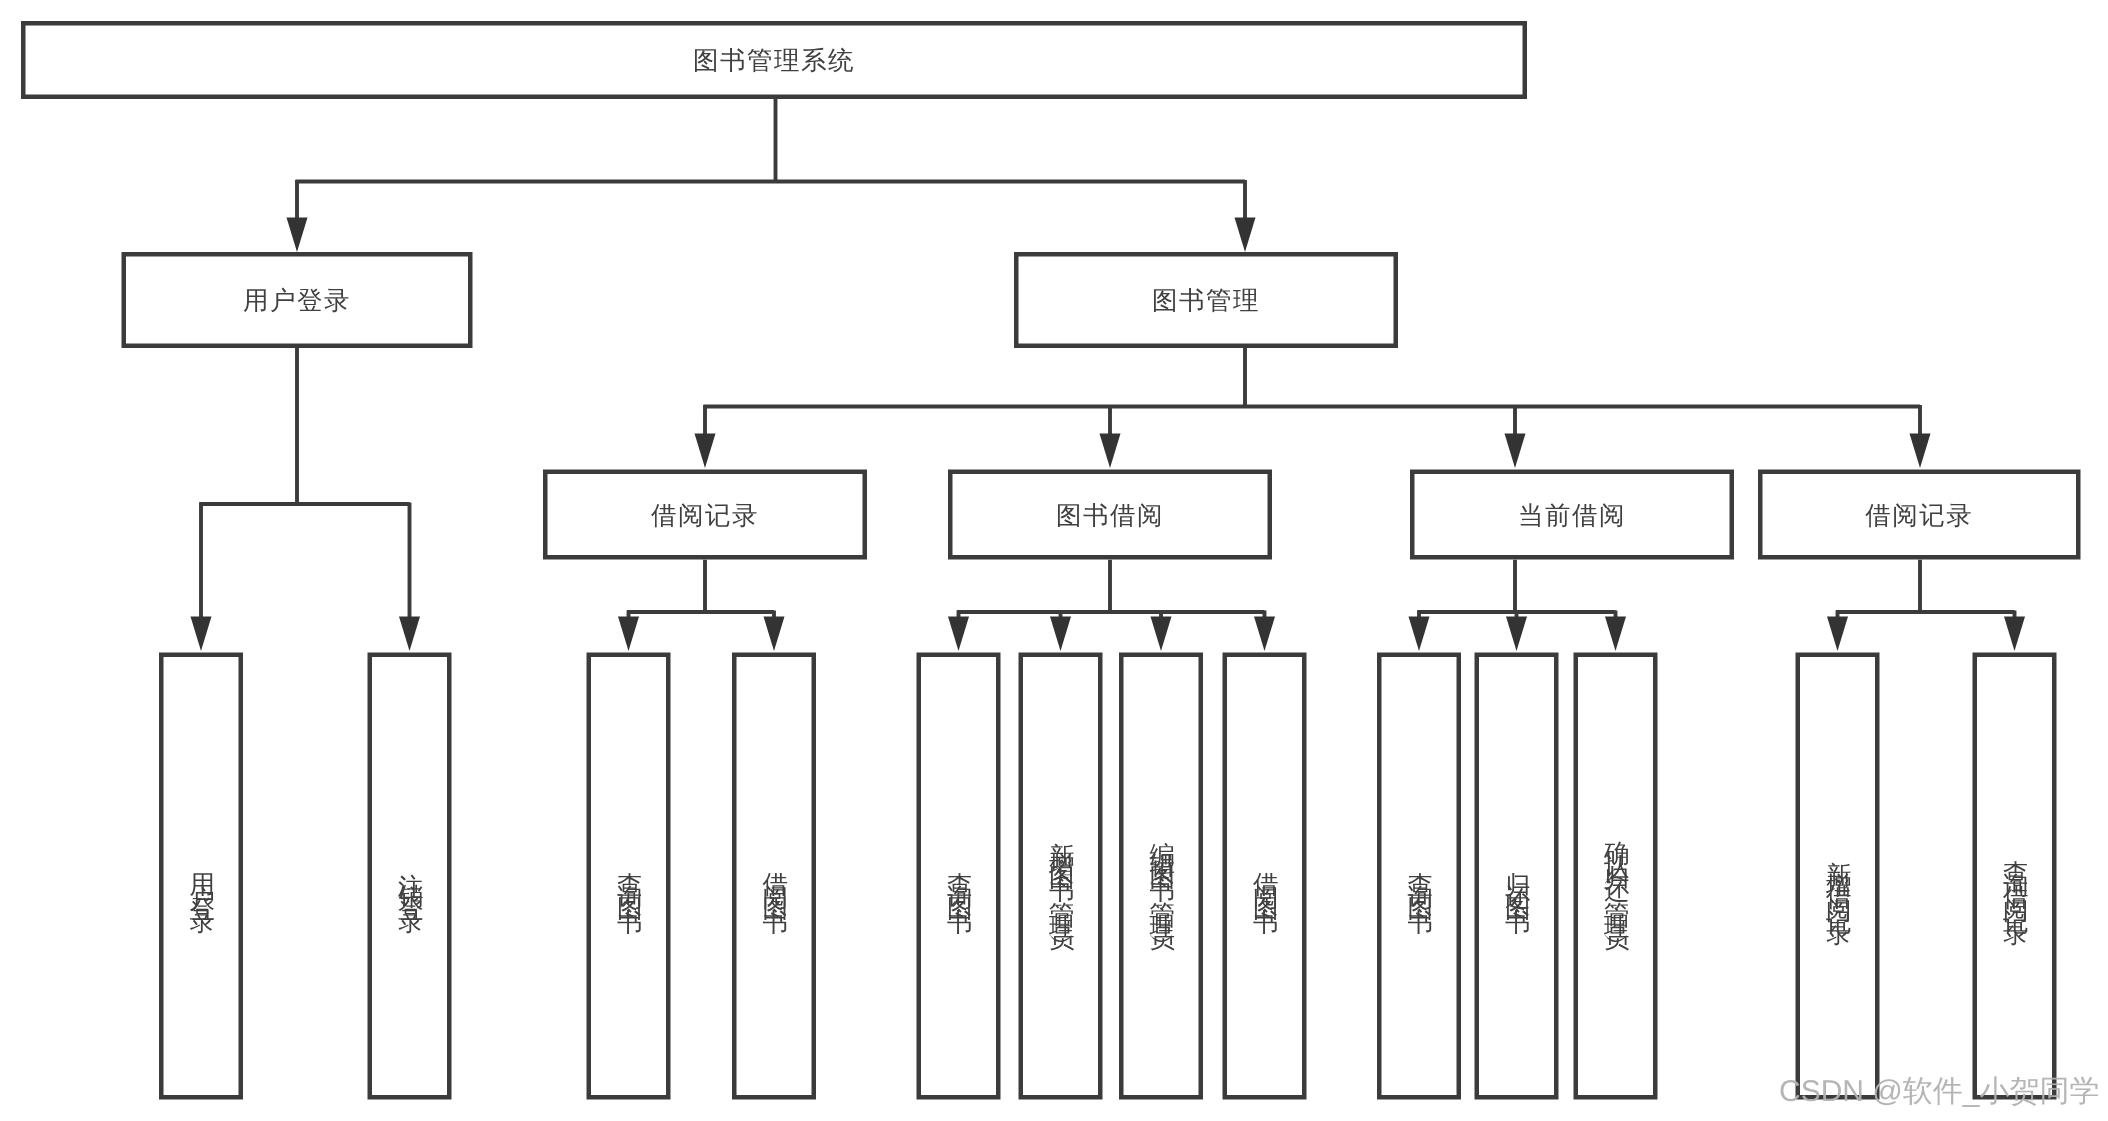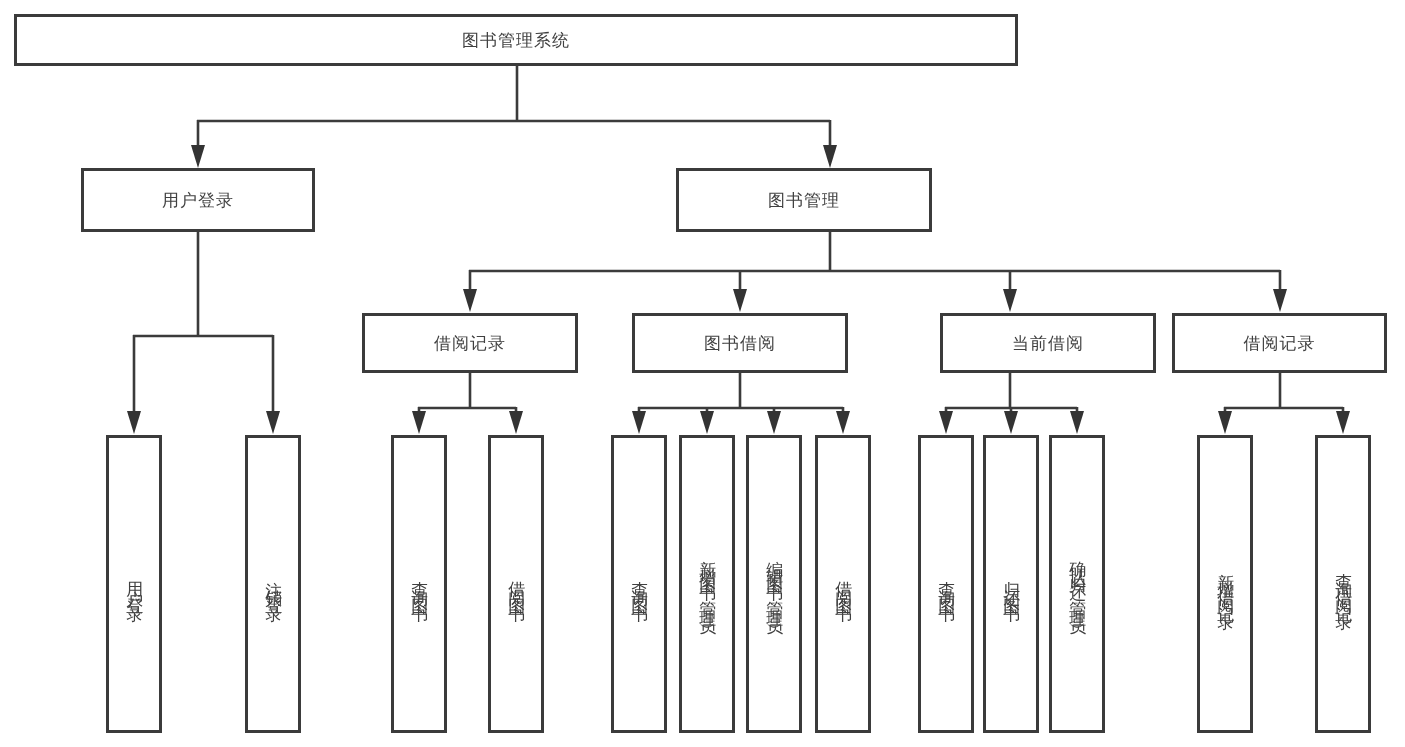--- a/index.html
+++ b/index.html
@@ -165,13 +165,14 @@
     <span>确认归还（管理员）</span>
     </div>
 
   <div class="box vbox leaf lf-d1">
     <span>新增借阅记录</span>
     </div>
   <div class="box vbox leaf lf-d2">
     <span>查询借阅记录</span>
     </div>
 
+  <div id="watermark">CSDN @软件_小贺同学</div>
 </div>
 
 </body></html>

